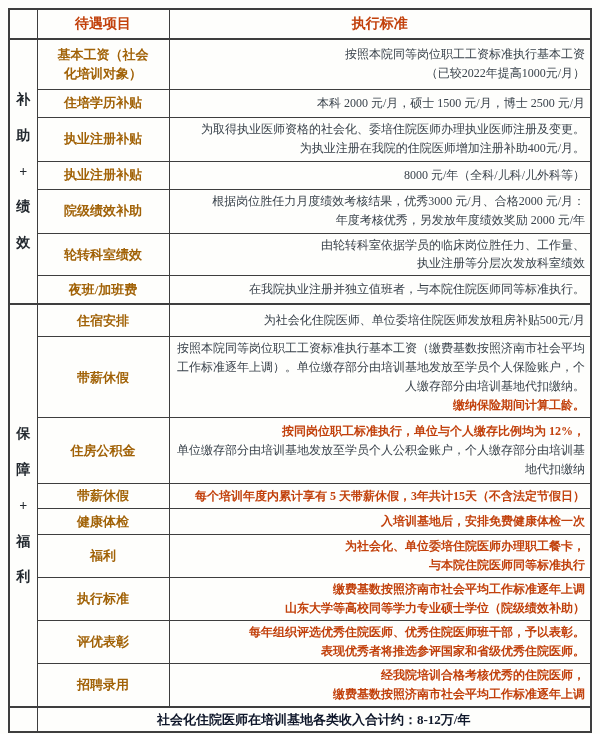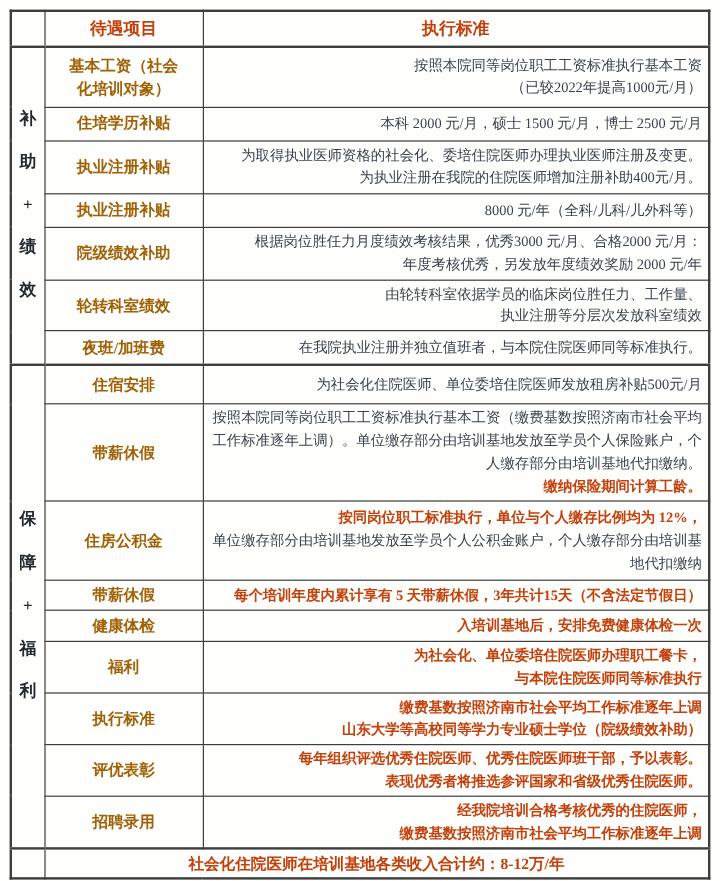--- a/index.html
+++ b/index.html
@@ -19,21 +19,21 @@
   
   td.item{text-align:center;font-weight:bold;font-size:13px;color:#a16207;
     white-space:pre-line;line-height:1.5;}
   
   td.std{text-align:right;font-size:12px;color:#39424b;line-height:1.58;padding:2px 5px;}
   td.std .line{display:block;}
   td.std .line[data-bold="true"]{font-weight:bold;color:#c2410c;}
   
   tr.group-start td{border-top:2px solid #3e3e3e;}
   tr.footer-row td{border-top:2px solid #3e3e3e;height:25px;}
-  td.footer-cell{text-align:center;font-weight:bold;font-size:13px;color:#c2410c;}
+  td.footer-cell{text-align:center;font-weight:bold;font-size:13px;color:#0f172a;}
   
   tr.h50 td{height:50px;} tr.h42 td{height:42px;} tr.h28 td{height:28px;}
   tr.h44 td{height:44px;} tr.h33 td{height:33px;} tr.h80 td{height:80px;}
   tr.h66 td{height:66px;} tr.h25 td{height:25px;} tr.h26 td{height:26px;}
 </style>
 </head>
 <body>
 
 <div class="page">
 <table class="benefits">

